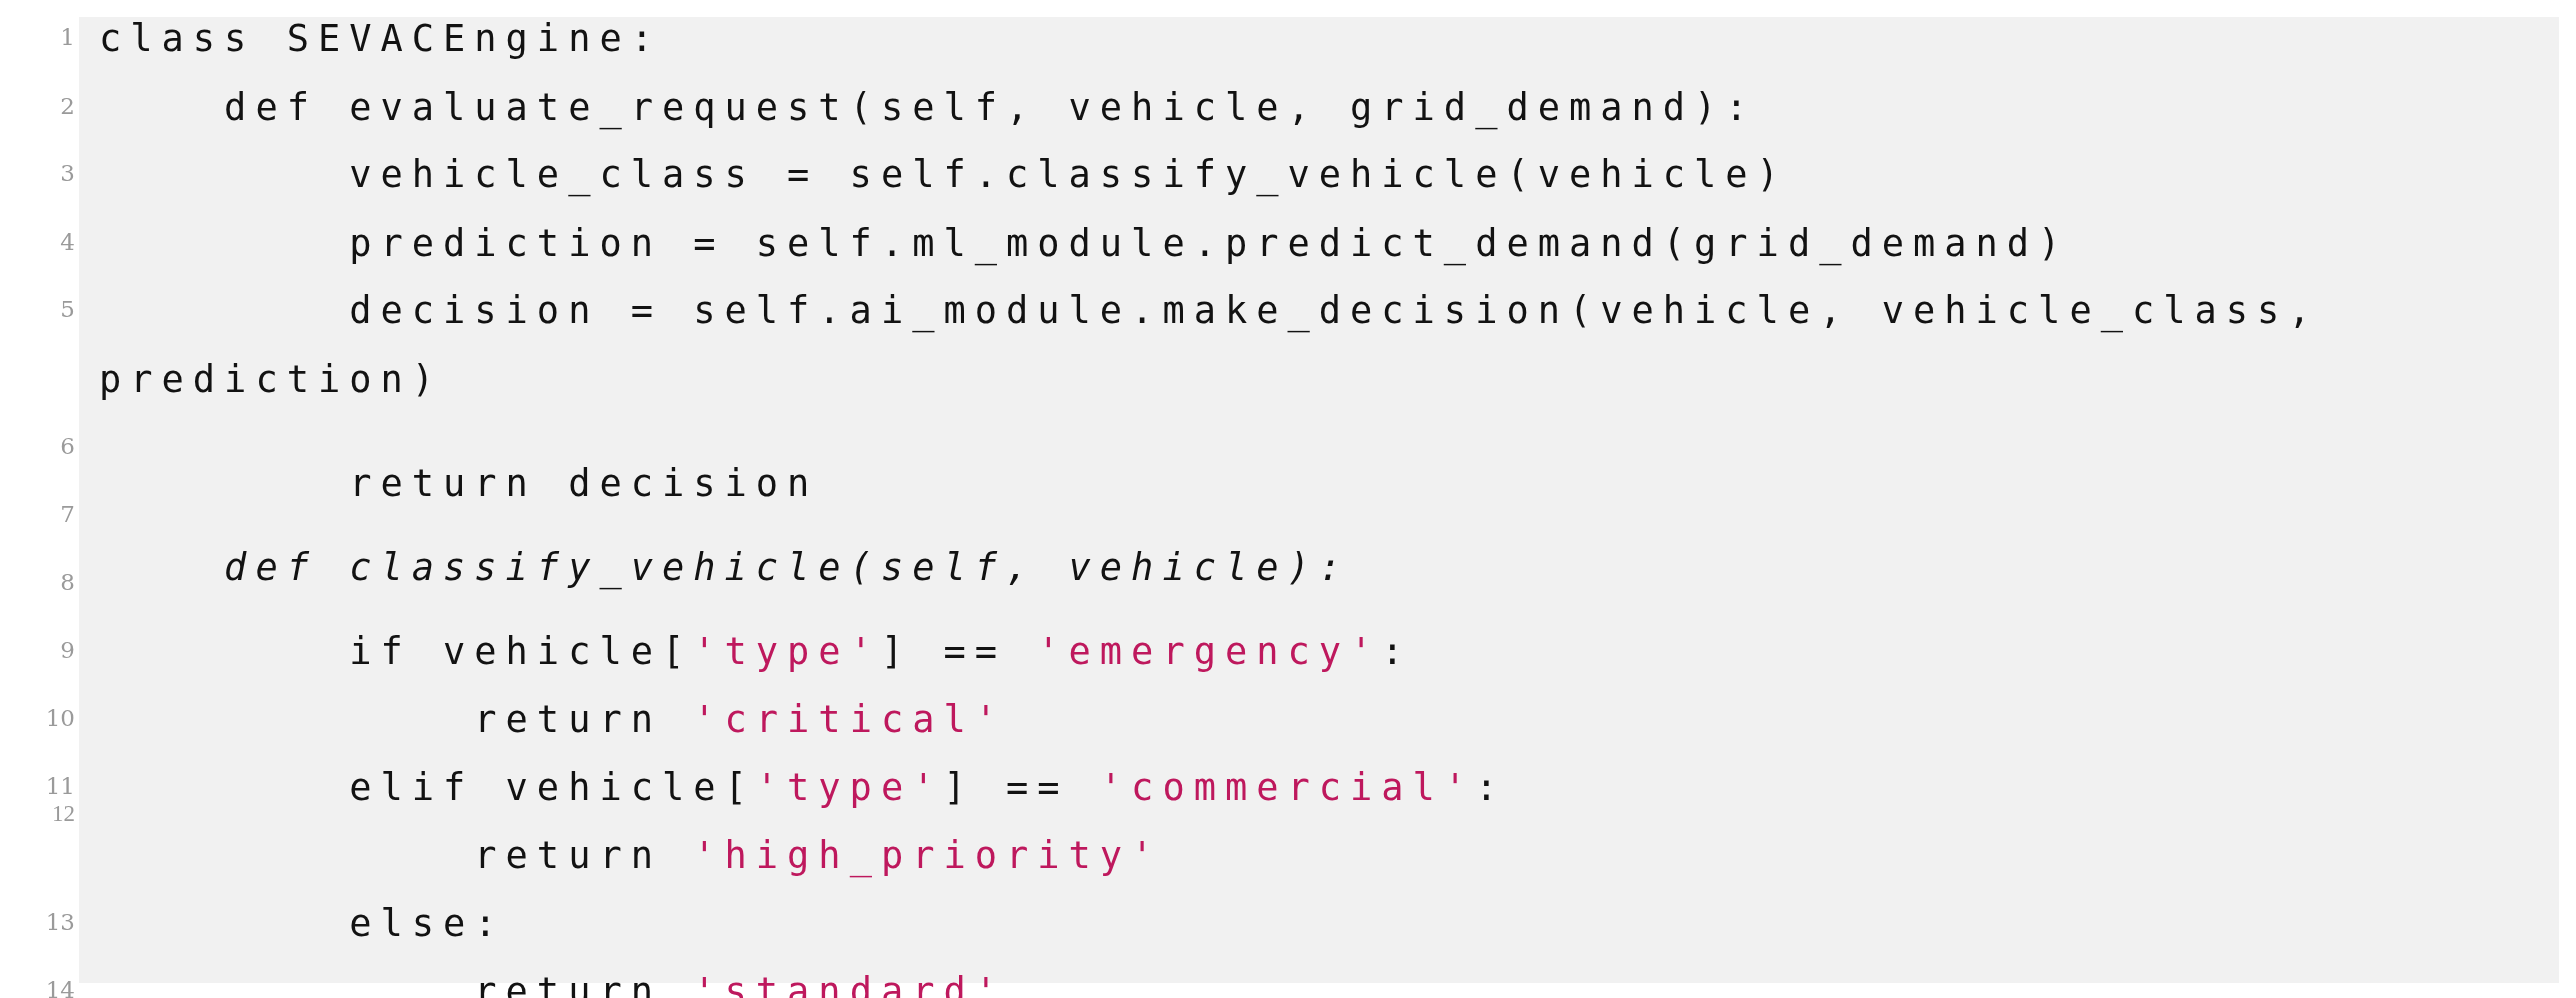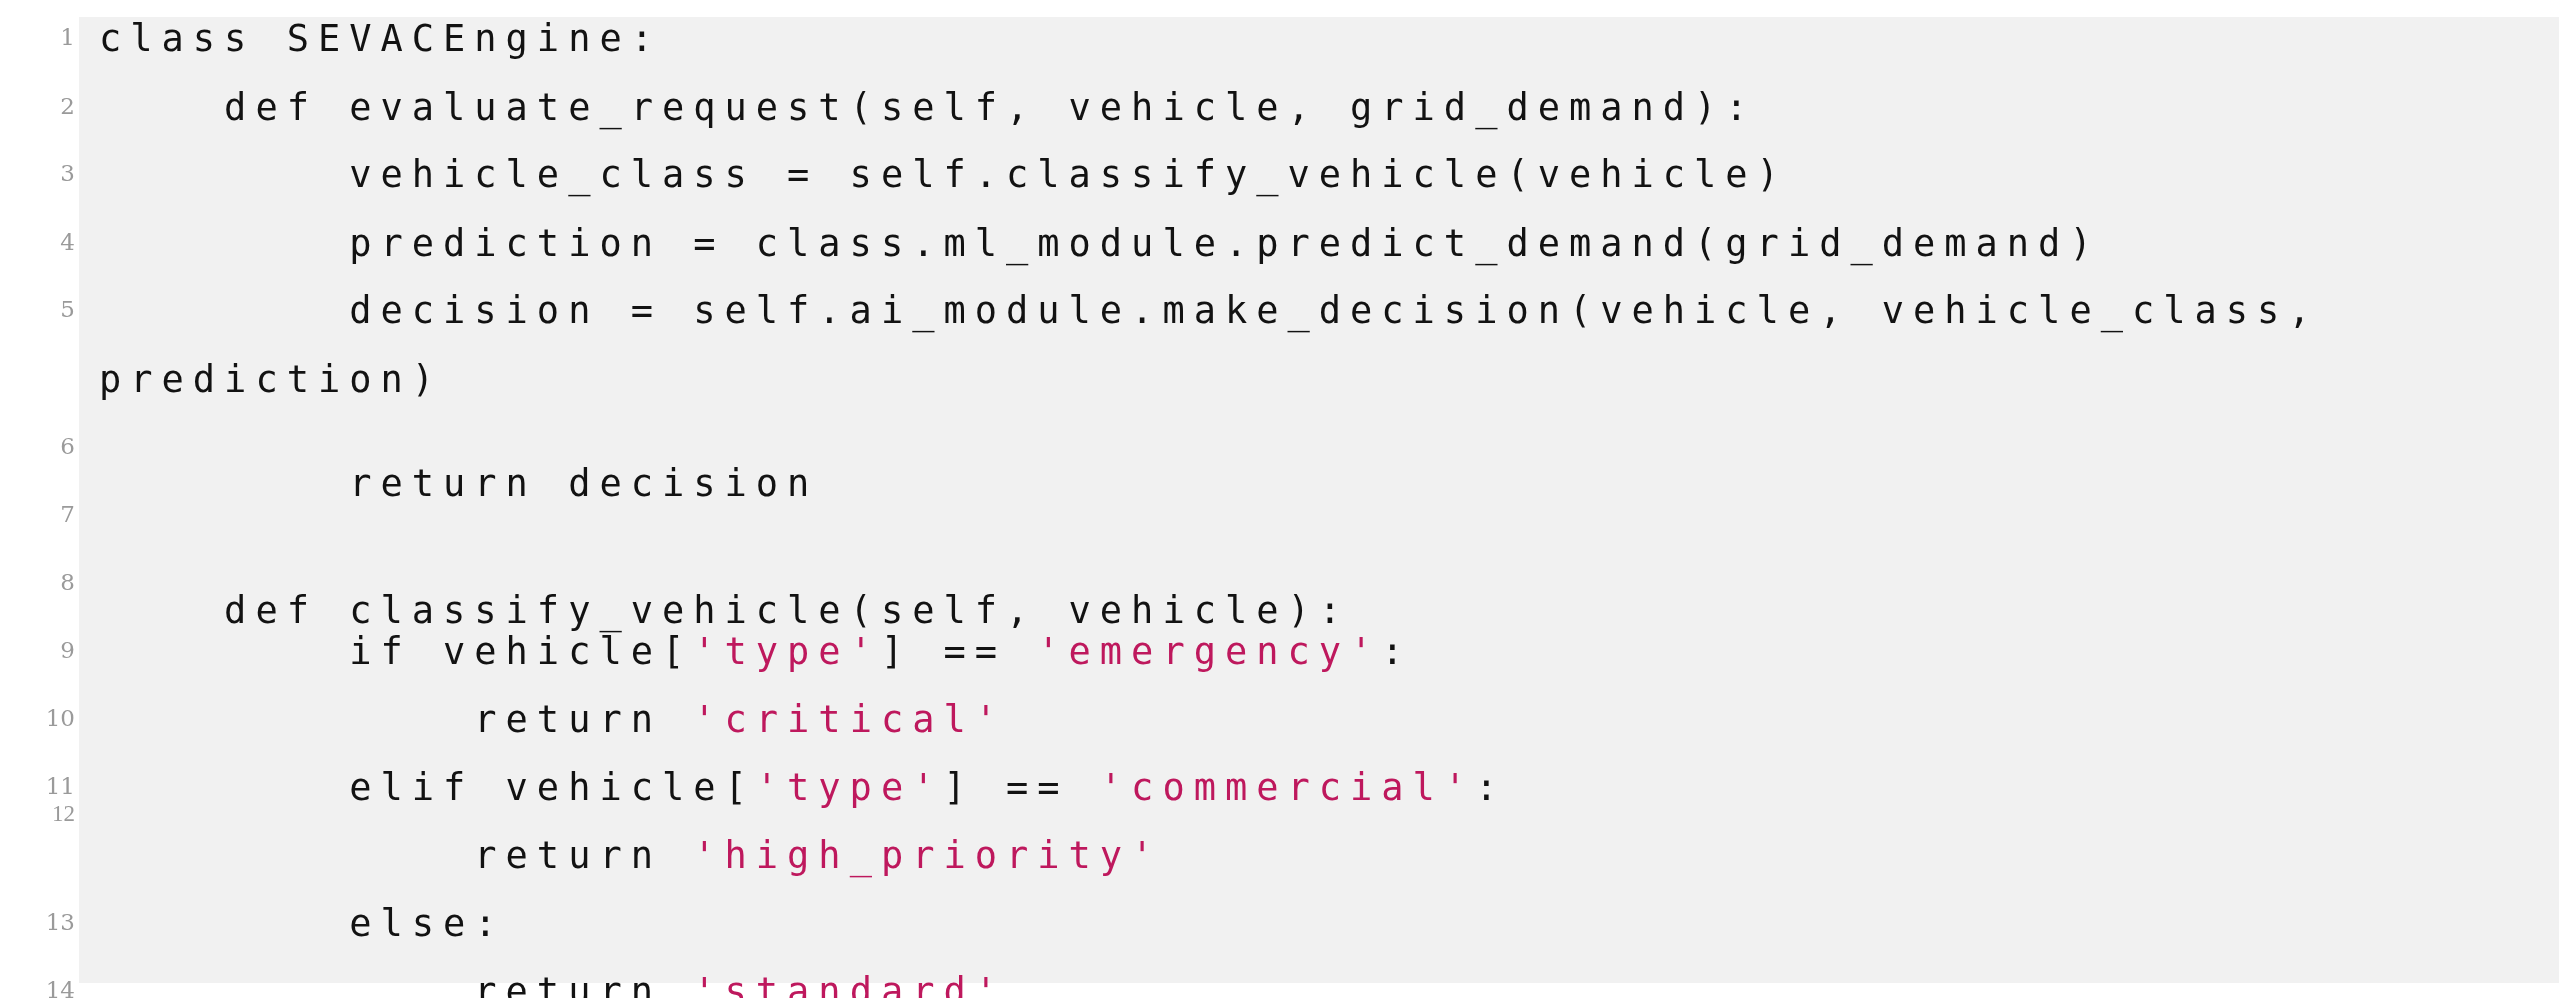--- a/index.html
+++ b/index.html
@@ -99,26 +99,26 @@
       <div class="line-number" style="top: 775px; padding-left: 15px;">11</div>
       <div class="line-number" style="top: 802px; font-family: Liberation Serif, serif;">12</div>
       <div class="line-number" style="top: 911px; padding-left: 10px;">13</div>
       <div class="line-number" style="top: 979px;">14</div>
     </div>
 
   <div class="code-col">
       <div class="code-line" style="top: 20px;"><span>class SEVACEngine:</span></div>
       <div class="code-line" style="top: 89px;"><span>    def evaluate_request(self, vehicle, grid_demand):</span></div>
       <div class="code-line" style="top: 156px;"><span>        vehicle_class = self.classify_vehicle(vehicle)</span></div>
-      <div class="code-line" style="top: 225px;"><span>        prediction = class.ml_module.predict_demand(grid_demand)</span></div>
+      <div class="code-line" style="top: 225px;"><span>        prediction = self.ml_module.predict_demand(grid_demand)</span></div>
       <div class="code-line" style="top: 292px;"><span>        decision = self.ai_module.make_decision(vehicle, vehicle_class,</span></div>
       <div class="code-line" style="top: 361px;"><span>prediction)</span></div>
       <div class="code-line" style="top: 428px; margin-top: 37px;"><span>        return decision</span></div>
       <div class="code-line" style="top: 497px;"><span></span></div>
-      <div class="code-line" style="top: 592px;"><span>    def classify_vehicle(self, vehicle):</span></div>
+      <div class="code-line" style="top: 549px; font-style: italic;"><span>    def classify_vehicle(self, vehicle):</span></div>
       <div class="code-line" style="top: 633px;"><span>        if vehicle[</span><span class="str">'type'</span><span>] == </span><span class="str">'emergency'</span><span>:</span></div>
       <div class="code-line" style="top: 701px;"><span>            return </span><span class="str">'critical'</span></div>
       <div class="code-line" style="top: 769px;"><span>        elif vehicle[</span><span class="str">'type'</span><span>] == </span><span class="str">'commercial'</span><span>:</span></div>
       <div class="code-line" style="top: 837px;"><span>            return </span><span class="str">'high_priority'</span></div>
       <div class="code-line" style="top: 905px;"><span>        else:</span></div>
       <div class="code-line" style="top: 973px;"><span>            return </span><span class="str">'standard'</span></div>
     </div>
 
 </div>
 

